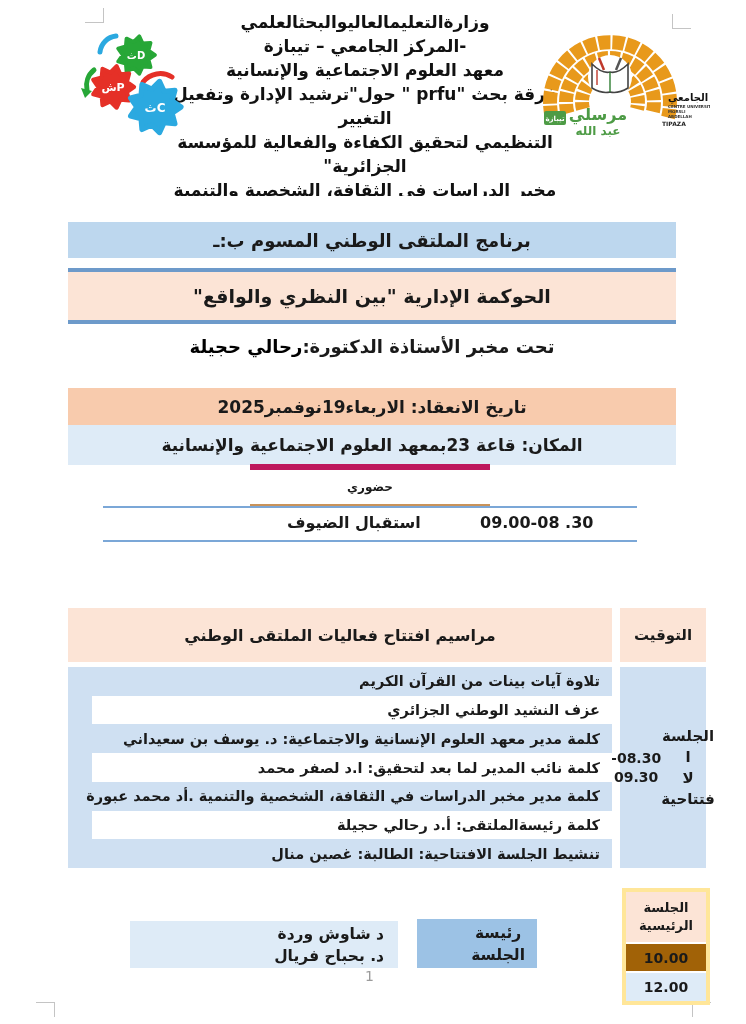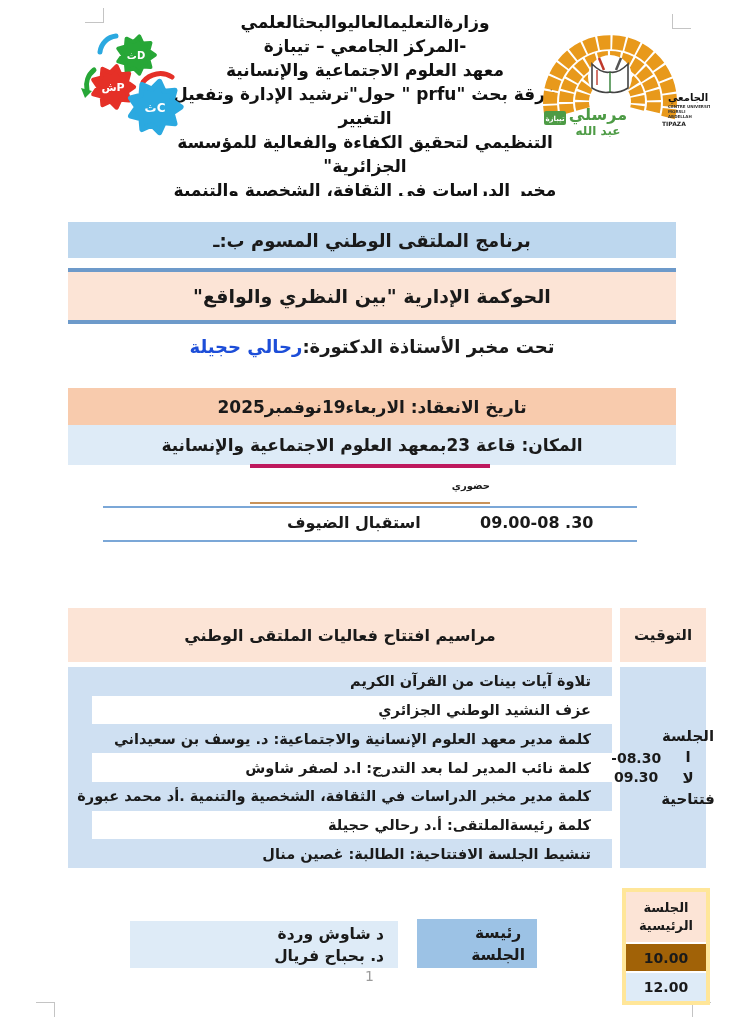--- a/index.html
+++ b/index.html
@@ -18,46 +18,46 @@
   .hdr{
     position:absolute;left:130px;top:10px;width:470px;height:186px;overflow:hidden;
     text-align:center;font-size:17px;line-height:24px;color:#111;
   }
   .logo{position:absolute;}
 
   .bar{position:absolute;left:68px;width:608px;display:flex;align-items:center;justify-content:center;text-align:center;}
   .bar-program{top:222px;height:36px;background:#BDD7EE;font-size:18px;}
   .bar-governance{top:268px;height:48px;background:#FCE4D6;border-top:4px solid #6D9ACA;border-bottom:4px solid #6D9ACA;font-size:19px;}
   .chair-line{position:absolute;left:68px;top:330px;width:608px;height:32px;display:flex;align-items:center;justify-content:center;font-size:18px;}
-  .chair-name{color:#1d4ed8;}
+  .chair-name{color:#000000;}
   .bar-date{top:388px;height:37px;background:#F8CBAD;font-size:17px;}
   .bar-location{top:425px;height:40px;background:#DEEBF7;font-size:17px;}
   .mode-box{
     position:absolute;left:250px;top:464px;width:240px;height:34px;
-    border-top:4px solid #be185d;border-bottom:2px solid #C9935A;
-    display:flex;align-items:center;font-size:10px;
+    border-top:6px solid #be185d;border-bottom:2px solid #C9935A;
+    display:flex;align-items:center;justify-content:center;font-size:12px;
   }
   .reception{
     position:absolute;left:103px;top:506px;width:534px;height:32px;
     border-top:2px solid #7BA7D7;border-bottom:2px solid #7BA7D7;font-size:16px;
   }
   .reception .time{position:absolute;left:377px;top:5px;direction:ltr;}
   .reception .lbl{position:absolute;left:184px;top:5px;}
 
   .ptable{position:absolute;left:68px;top:608px;width:638px;height:260px;}
   .t-head-main{position:absolute;left:0;top:0;width:544px;height:54px;background:#FCE4D6;display:flex;align-items:center;justify-content:center;font-size:16px;}
   .t-head-time{position:absolute;right:0;top:0;width:86px;height:54px;background:#FCE4D6;display:flex;align-items:center;justify-content:center;font-size:15px;}
   .t-body-time{
     position:absolute;right:0;top:59px;width:86px;height:201px;background:#CFE0F2;
     display:flex;flex-direction:row;align-items:center;justify-content:center;text-align:center;
   }
   .t-body-time .sess{font-size:15px;line-height:21px;white-space:pre-line;}
   .t-body-time .stime{font-size:14px;line-height:19px;white-space:pre-line;direction:ltr;}
   .t-rows{position:absolute;left:0;top:59px;width:544px;height:201px;display:flex;flex-direction:column;}
-  .t-row{flex:1;display:flex;align-items:center;padding-right:21px;font-size:14.5px;position:relative;box-sizing:border-box;}
+  .t-row{flex:1;display:flex;align-items:center;padding-right:12px;font-size:14.5px;position:relative;box-sizing:border-box;}
   .t-row.shaded{background:#CFE0F2;}
   .t-row.plain{background:#ffffff;}
   .t-row.plain::before{content:"";position:absolute;left:0;top:0;bottom:0;width:24px;background:#CFE0F2;}
 
   .names-box{
     position:absolute;left:130px;top:921px;width:268px;height:47px;background:#DEEBF7;
     display:flex;align-items:center;justify-content:flex-start;padding-right:14px;box-sizing:border-box;
     font-size:15.5px;line-height:22px;white-space:pre-line;text-align:right;padding-left:24px;
   }
   .chairbox{
@@ -182,21 +182,21 @@
       <div class="t-row shaded">
           <span>تلاوة آيات بينات من القرآن الكريم</span>
         </div>
       <div class="t-row plain">
           <span>عزف النشيد الوطني الجزائري</span>
         </div>
       <div class="t-row shaded">
           <span>كلمة مدير معهد العلوم الإنسانية والاجتماعية:  د. يوسف بن سعيداني</span>
         </div>
       <div class="t-row plain">
-          <span>كلمة نائب المدير لما بعد التدرج: ا.د لصفر شاوش</span>
+          <span>كلمة نائب المدير لما بعد لتحقيق: ا.د لصفر محمد</span>
         </div>
       <div class="t-row shaded">
           <span>كلمة مدير مخبر الدراسات في الثقافة، الشخصية والتنمية .أد محمد عبورة</span>
         </div>
       <div class="t-row plain">
           <span>كلمة رئيسةالملتقى: أ.د رحالي حجيلة</span>
         </div>
       <div class="t-row shaded">
           <span>تنشيط الجلسة الافتتاحية:  الطالبة: غصين منال</span>
         </div>

